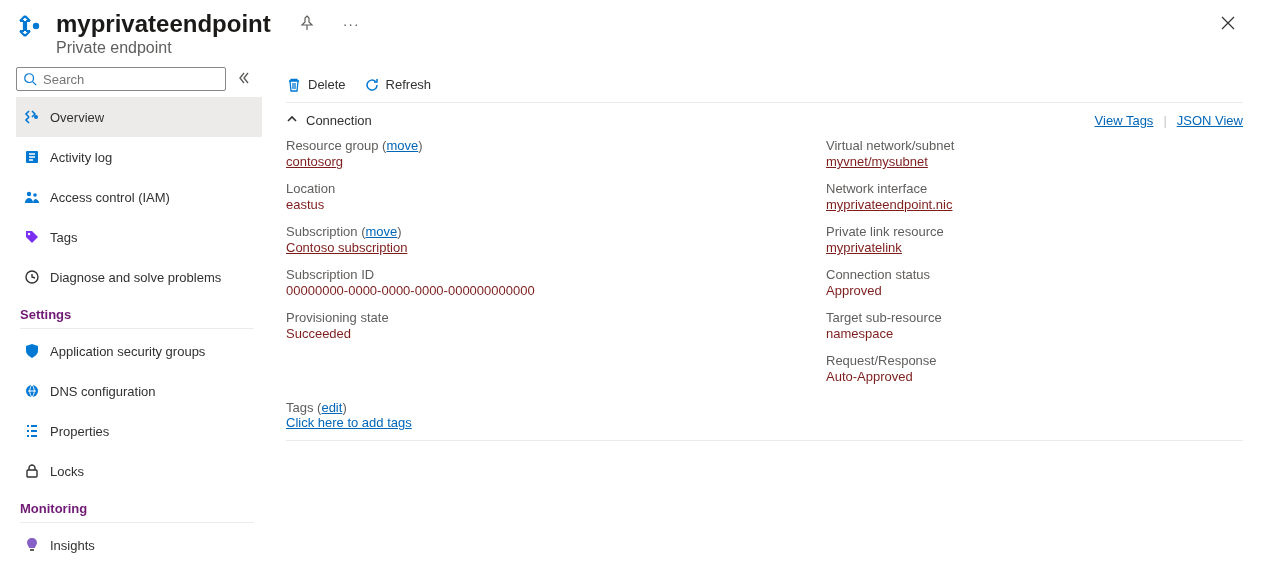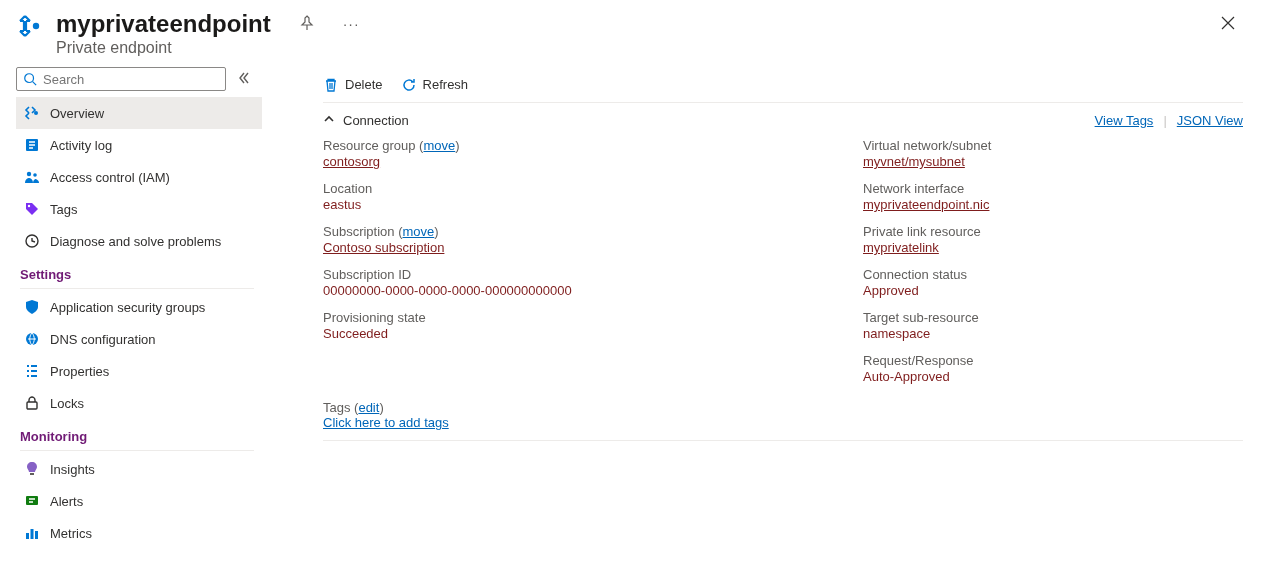--- a/index.html
+++ b/index.html
@@ -11,36 +11,36 @@
     .header { display: flex; align-items: flex-start; padding: 10px 20px 6px 16px; }
     .header .res-icon { width: 28px; height: 28px; margin-top: 2px; margin-right: 12px; flex: 0 0 auto; }
     .header .title-block { display: flex; flex-direction: column; }
     .header .title-row { display: flex; align-items: center; gap: 28px; }
     .header h1 { font-size: 24px; font-weight: 600; color: #1b1a19; line-height: 28px; }
     .header .subtitle { font-size: 16px; color: #605e5c; margin-top: 1px; }
     .header .pin, .header .more, .header .close { color: #605e5c; cursor: pointer; }
     .header .close { margin-left: auto; font-size: 18px; font-weight: 400; color: #323130; padding: 4px 8px; }
 
     
-    .body { flex: 1; display: flex; min-height: 0; gap: 37px; }
+    .body { flex: 1; display: flex; min-height: 0; }
 
     
     .sidebar-wrap { width: 262px; flex: 0 0 auto; display: flex; flex-direction: column; padding-left: 16px; position: relative; }
     .sidebar-top { display: flex; align-items: center; gap: 8px; padding-right: 10px; margin-bottom: 6px; margin-top: 4px;}
     .search { flex: 1; display: flex; align-items: center; border: 1px solid #8a8886; border-radius: 2px; height: 24px; padding: 0 6px; background: #fff; }
     .search svg { flex: 0 0 auto; }
     .search input { border: none; outline: none; flex: 1; font-size: 13px; margin-left: 6px; background: transparent; }
     .collapse-btn { color: #605e5c; cursor: pointer; padding: 4px; }
 
     .nav-scroll { overflow-y: auto; overflow-x: hidden; padding-right: 0; border-top: none;}
     .nav-scroll::-webkit-scrollbar { width: 8px; }
     .nav-scroll::-webkit-scrollbar-thumb { background: #c8c6c4; border-radius: 4px; }
     .nav-scroll::-webkit-scrollbar-track { background: #f3f2f1; }
 
-    .nav-item { display: flex; align-items: center; height: 32px; padding: 0 8px; cursor: pointer; gap: 10px; border-radius:0; }
+    .nav-item { display: flex; align-items: center; height: 40px; padding: 0 8px; cursor: pointer; gap: 10px; border-radius:0; }
     .nav-item.selected { background: #edebe9; }
     .nav-item .ico { width: 16px; height: 16px; flex: 0 0 auto; display:flex; align-items:center; justify-content:center;}
     .nav-group { font-weight: 600; font-size: 13px; padding: 10px 8px 4px 4px; color: #701a75; }
     .nav-sep { border: none; border-top: 1px solid #edebe9; margin: 2px 8px 2px 4px; }
 
     
     .main { flex: 1; display: flex; flex-direction: column; padding: 4px 20px 0 24px; min-width: 0; position: relative;}
     .toolbar { display: flex; align-items: center; gap: 18px; height: 36px; border-bottom: 1px solid #edebe9; }
     .tbtn { display: flex; align-items: center; gap: 6px; color: #323130; cursor: pointer; font-size: 13px; }
     .tbtn svg { color: #0078d4; }

